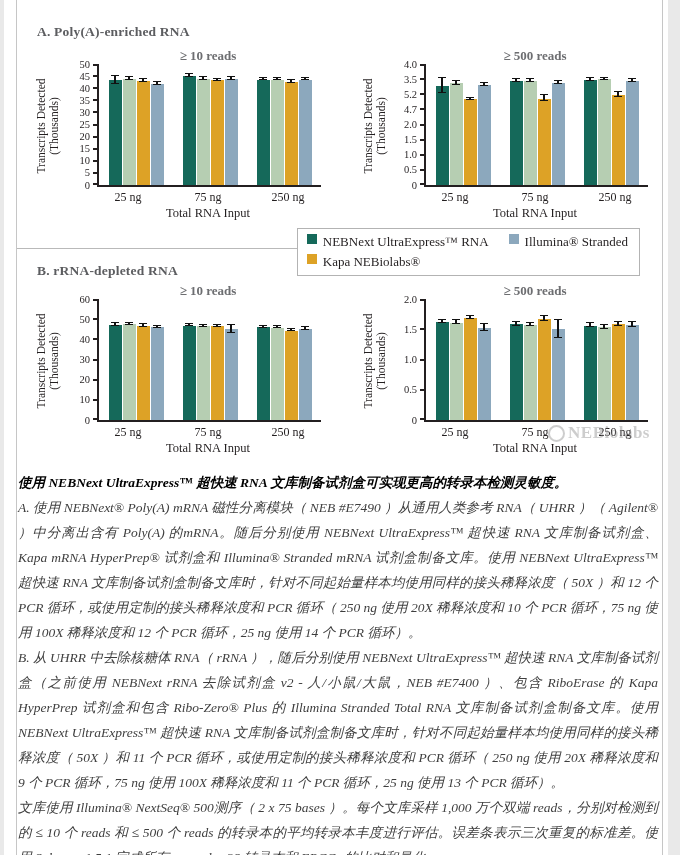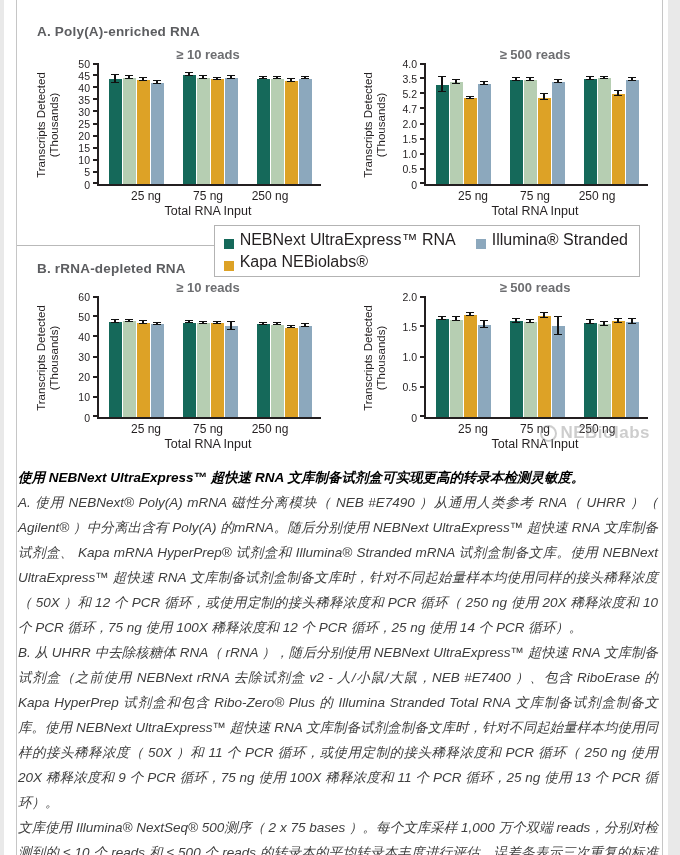--- a/index.html
+++ b/index.html
@@ -1,18 +1,18 @@
 <!DOCTYPE html>
 <html><head>
 <meta charset="utf-8">
 <style>
   html,body { margin:0; padding:0; background:#ffffff; }
   #page {
     position:relative; width:680px; height:855px; overflow:hidden;
-    background:#ffffff; font-family:Liberation Sans, sans-serif;
+    background:#ffffff; font-family:Liberation Serif, serif;
     color:#231f20;
   }
   .edge-strip { position:absolute; top:0; bottom:0; background:#e9e9e9; }
   .edge-left  { left:0; width:4px; }
   .edge-right { right:0; width:12px; }
   .frame-line { position:absolute; top:0; bottom:0; width:1px; background:#c6c6c6; }
   .frame-left  { left:16px; }
   .frame-right { left:662px; }
 
   .content { position:absolute; left:17px; top:0; width:645px; }
@@ -46,41 +46,41 @@
   .bar-group { display:flex; align-items:flex-end; gap:1px; }
   .bar { width:13px; position:relative; }
   .error-bar {
     position:absolute; left:50%; transform:translateX(-50%); width:8px;
     border-top:1.5px solid #111; border-bottom:1.5px solid #111;
     background:linear-gradient(to right,
       transparent calc(50% - 0.75px), #111 calc(50% - 0.75px),
       #111 calc(50% + 0.75px), transparent calc(50% + 0.75px));
   }
   .cat-row {
-    display:flex; justify-content:center;
+    display:flex; justify-content:space-between;
     margin-left:64px; width:222px; font-size:12px; padding-top:3px;
   }
   .cat-row span { width:62px; text-align:center; }
   .x-axis-label {
     margin-left:64px; width:222px; text-align:center;
     font-size:12.5px; padding-top:1px;
   }
 
   .legend-row { position:relative; height:48px; margin-top:6px; }
   .section-divider {
     position:absolute; left:0; top:21px; width:286px; height:1px; background:#b9b9b9;
   }
   .legend-box {
     position:absolute; right:22px; top:1px;
     border:1px solid #b3b3b3; background:#fff;
     padding:5px 11px 5px 9px;
     display:grid; grid-template-rows:auto auto; grid-auto-flow:column;
     column-gap:20px; row-gap:4px;
   }
-  .legend-item { display:flex; align-items:flex-end; font-size:16px; white-space:nowrap; }
+  .legend-item { display:flex; align-items:flex-start; font-size:13px; white-space:nowrap; }
   .legend-swatch { width:10px; height:10px; margin-right:6px; display:inline-block; flex:none; }
   .section-heading-b { position:absolute; left:0; bottom:-4px; margin:0 0 0 20px; }
 
   .caption {
     margin:14px 4px 0 1px; font-style:italic; color:#3e3e3e;
     font-size:13.5px; line-height:25px; text-align:justify;
   }
   .caption-title { font-weight:bold; color:#000000; }
 
   .watermark {

